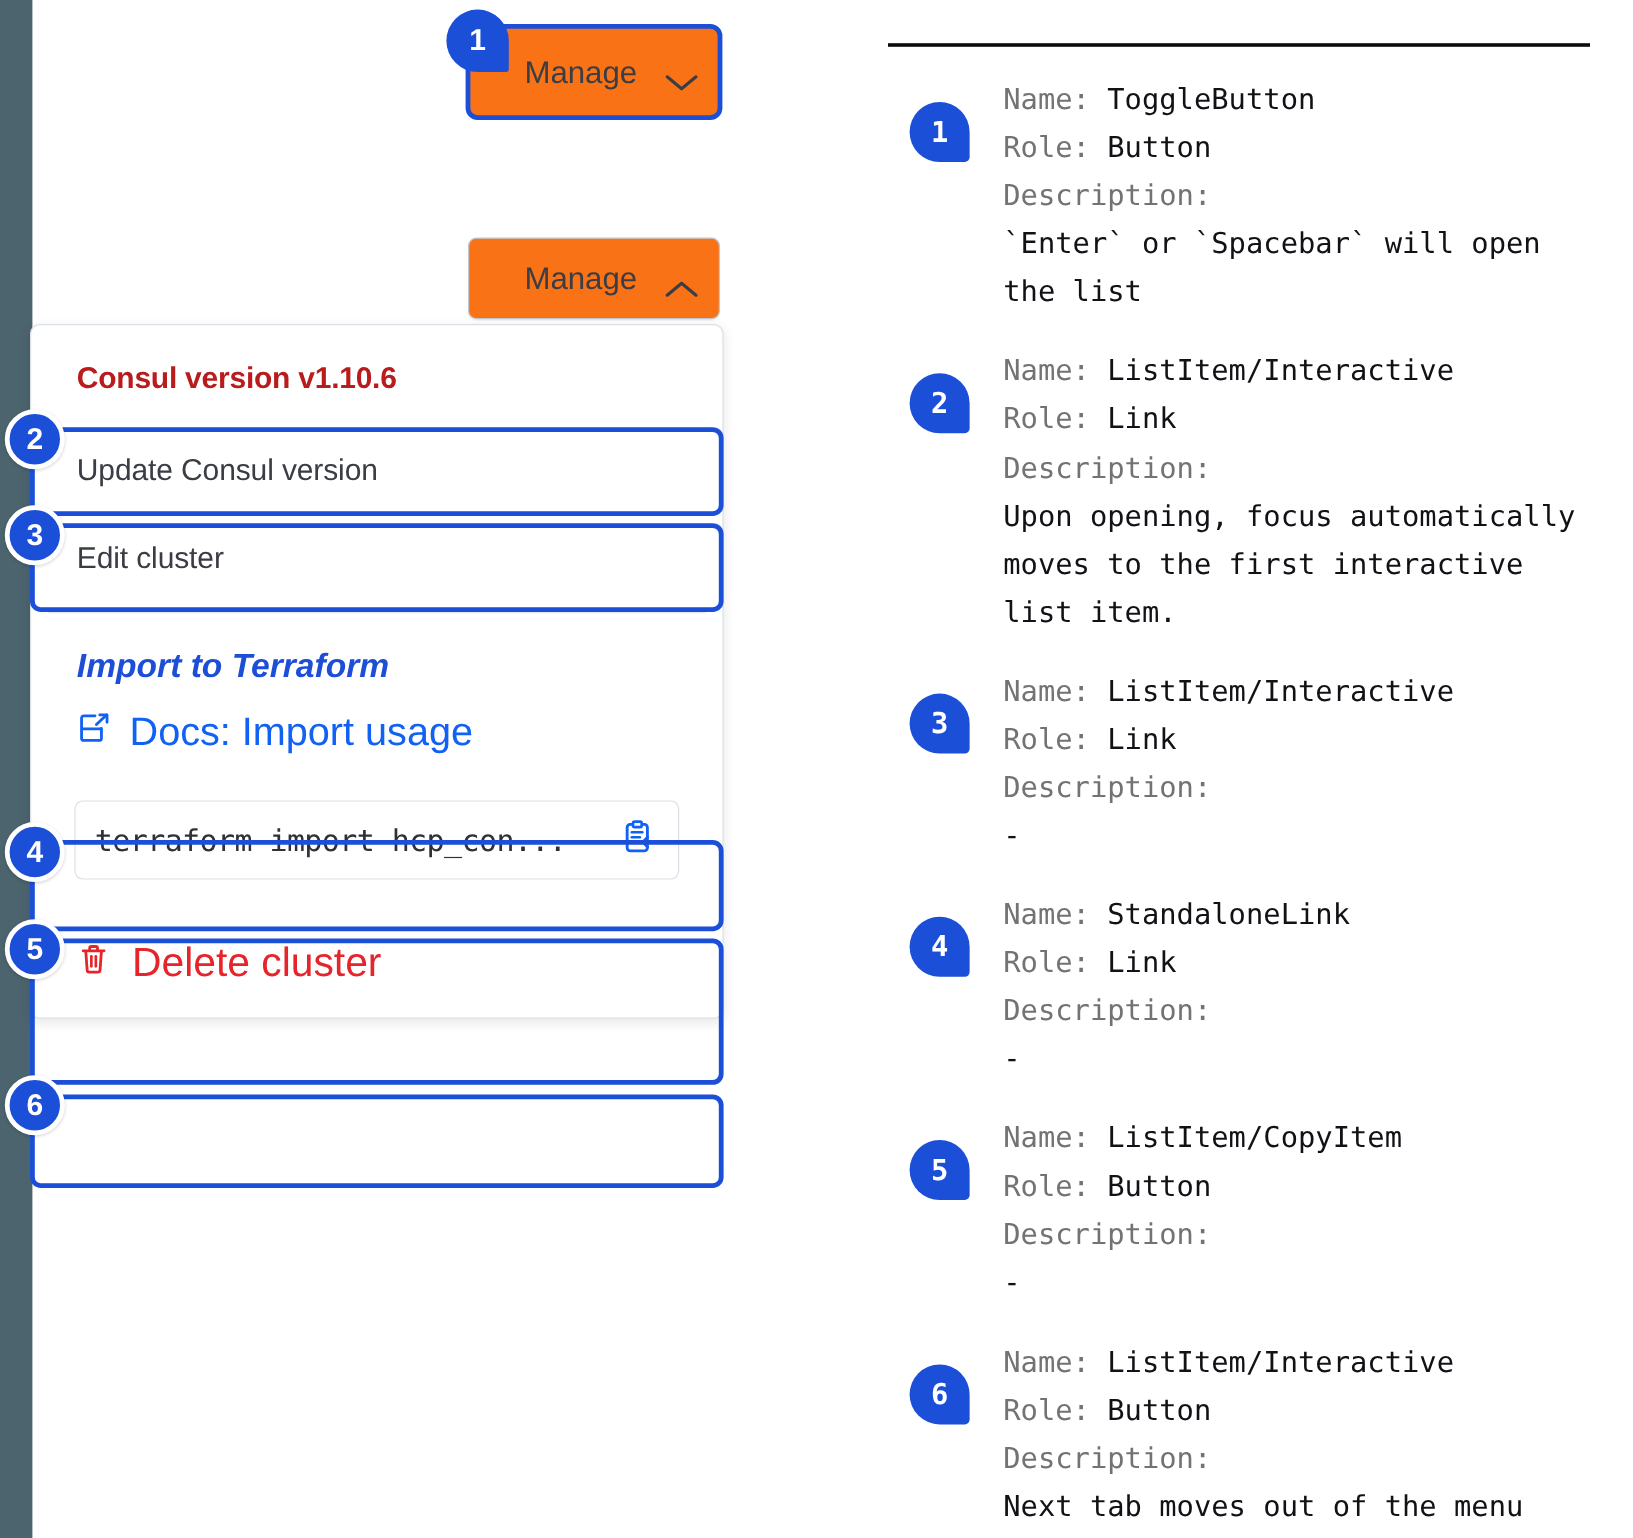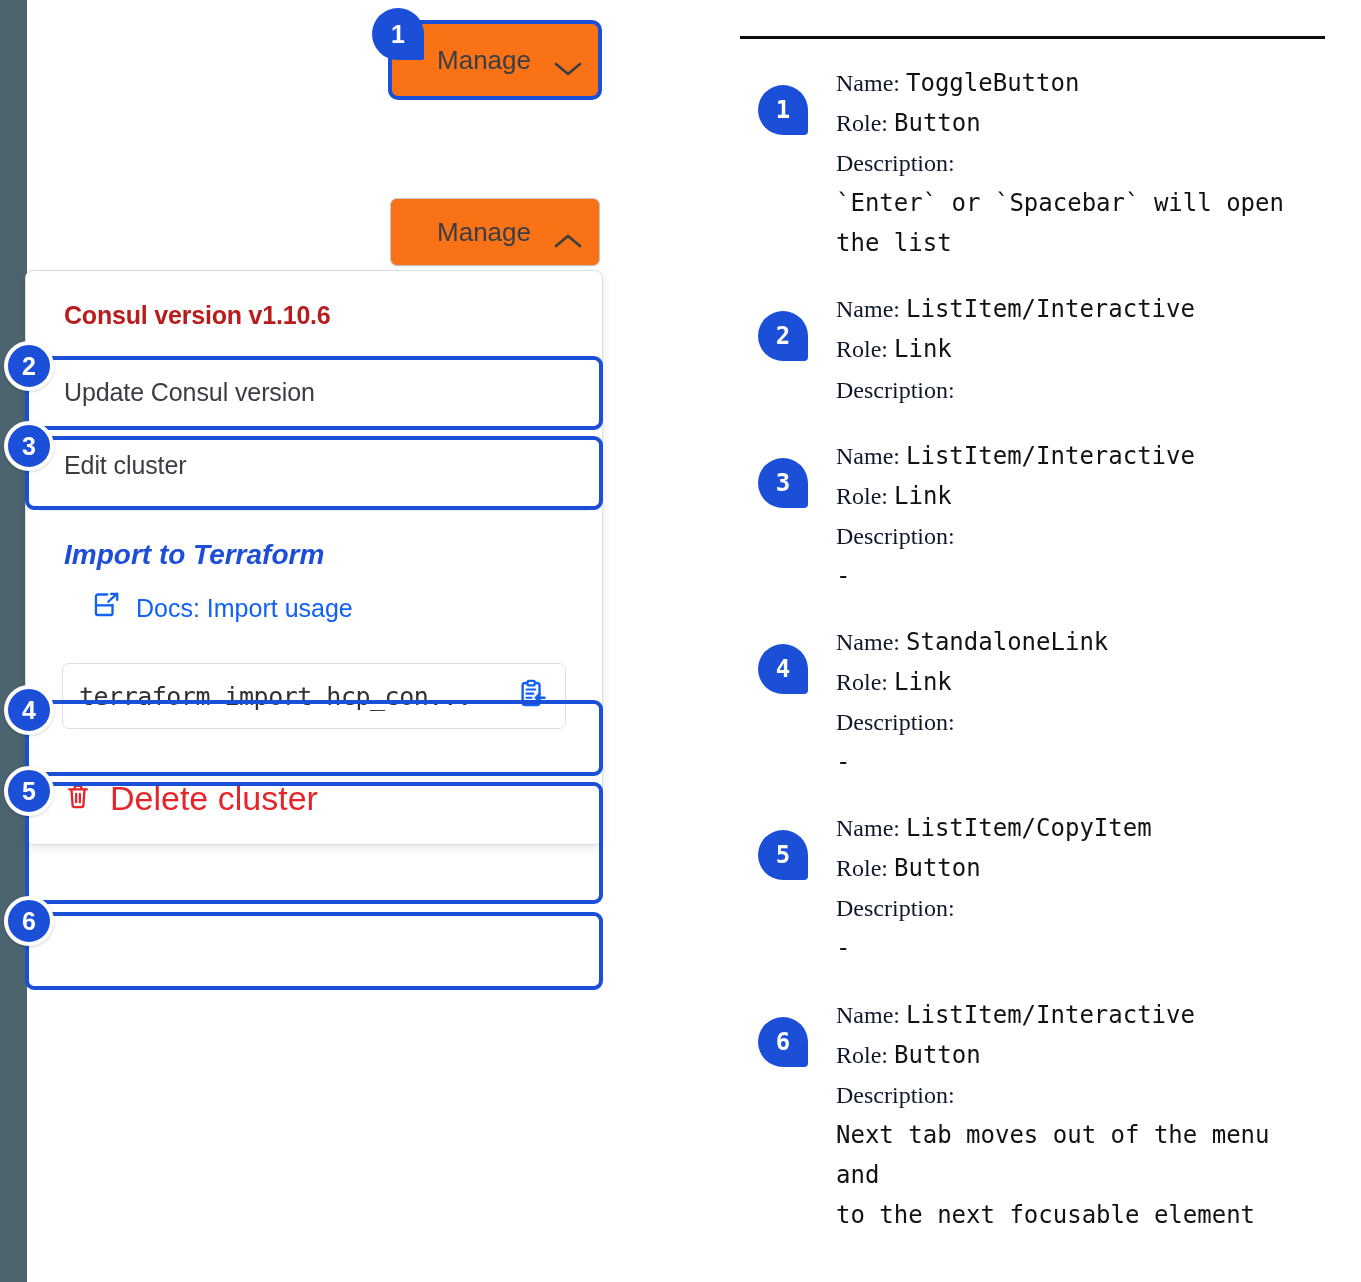--- a/index.html
+++ b/index.html
@@ -90,27 +90,26 @@
     padding: 28px 0 0 38px;
     font-style: italic;
   }
   .dd-desc {
     font-size: 24px;
     color: #5c6370;
     line-height: 1.52;
     padding: 14px 26px 20px 38px;
   }
   .dd-link {
-    font-size: 25px;
+    font-size: 33px;
     color: #1161f5;
     padding: 20px 0 20px 38px;
     display: flex;
     align-items: center;
     gap: 16px;
-    margin-left: 28px;
   }
   .dd-code-wrap {
     padding: 18px 36px 28px 36px;
   }
   .dd-code {
     border: 1px solid #dcdfe5;
     border-radius: 7px;
     height: 66px;
     display: flex;
     align-items: center;
@@ -218,21 +217,21 @@
     margin-left: 18px;
   }
   .ann-body {
     flex: 1 1 auto;
     font-family: "DejaVu Sans Mono", "Liberation Mono", monospace;
     font-size: 24px;
     line-height: 1.67;
     color: #111216;
   }
   .ann-line { white-space: pre-wrap; }
-  .ann-label { color: #0f172a; font-family: Liberation Serif, serif; }
+  .ann-label { color: #737373; }
   .ann-value { color: #111216; }
   .ann-desc { color: #111216; white-space: pre-wrap; }
 </style>
 </head>
 <body>
 
 <div id="page">
 
   <div class="app-rail"></div>
 
@@ -353,20 +352,23 @@
           </div>
         </div>
         <div class="ann-row">
           <div class="ann-badge-col">
             <div class="pin">2</div>
           </div>
           <div class="ann-body">
             <div class="ann-line"><span class="ann-label">Name: </span><span class="ann-value">ListItem/Interactive</span></div>
             <div class="ann-line"><span class="ann-label">Role: </span><span class="ann-value">Link</span></div>
             <div class="ann-line ann-label">Description:</div>
+            <div class="ann-line ann-desc">Upon opening, focus automatically
+moves to the first interactive
+list item.</div>
           </div>
         </div>
         <div class="ann-row">
           <div class="ann-badge-col">
             <div class="pin">3</div>
           </div>
           <div class="ann-body">
             <div class="ann-line"><span class="ann-label">Name: </span><span class="ann-value">ListItem/Interactive</span></div>
             <div class="ann-line"><span class="ann-label">Role: </span><span class="ann-value">Link</span></div>
             <div class="ann-line ann-label">Description:</div>

